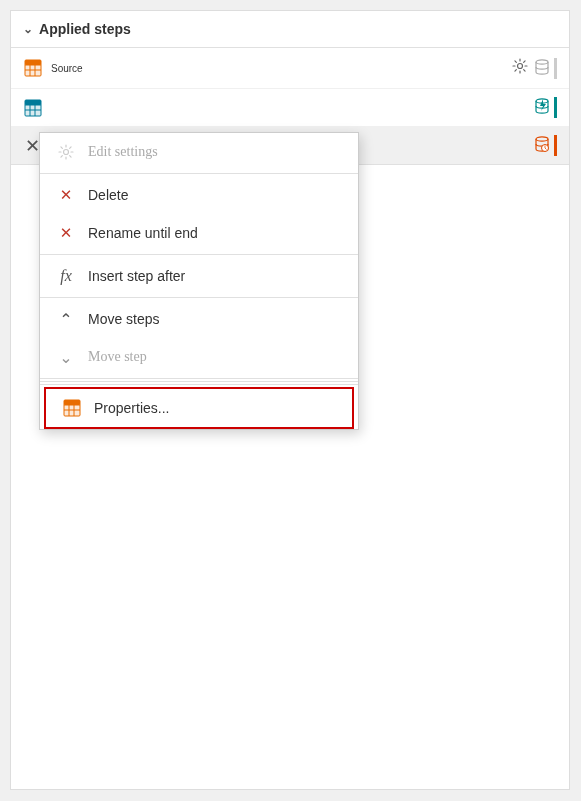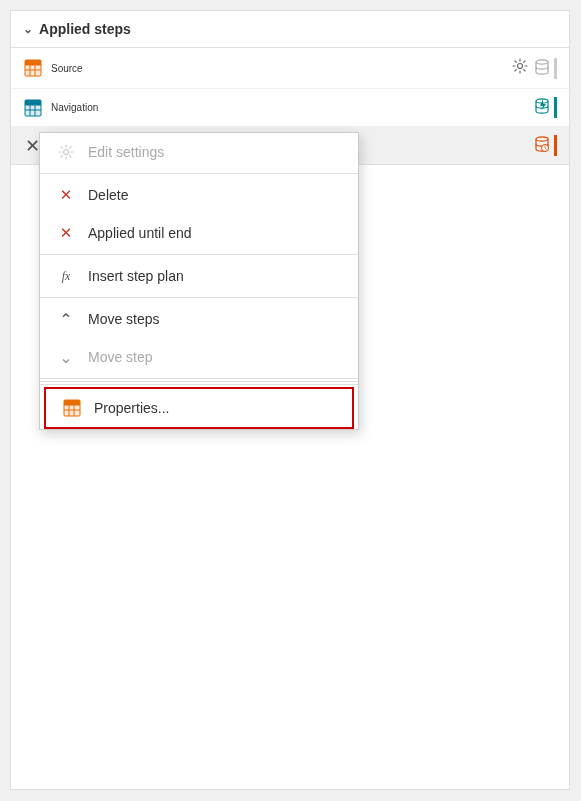--- a/index.html
+++ b/index.html
@@ -127,20 +127,21 @@
       padding: 9px 16px;
       gap: 12px;
       cursor: pointer;
       color: #333;
       font-size: 14px;
     }
 
     .ctx-item.disabled {
       color: #aaa;
       cursor: default;
+      font-family: Liberation Serif, serif;
     }
 
     .ctx-separator {
       height: 1px;
       background: #e0e0e0;
       margin: 2px 0;
     }
 
     .ctx-icon {
       width: 20px;
@@ -230,21 +231,20 @@
         <svg class="svg-icon" viewBox="0 0 18 18" fill="none" xmlns="http://www.w3.org/2000/svg">
           <rect x="1" y="1" width="16" height="16" rx="1" fill="#007A99" opacity="0.15"></rect>
           <rect x="1" y="1" width="16" height="5" rx="1" fill="#007A99"></rect>
           <line x1="1" y1="6" x2="17" y2="6" stroke="#007A99" stroke-width="1"></line>
           <line x1="1" y1="11" x2="17" y2="11" stroke="#007A99" stroke-width="1"></line>
           <line x1="6" y1="6" x2="6" y2="17" stroke="#007A99" stroke-width="1"></line>
           <line x1="11" y1="6" x2="11" y2="17" stroke="#007A99" stroke-width="1"></line>
           <rect x="1" y="1" width="16" height="16" rx="1" stroke="#007A99" stroke-width="1" fill="none"></rect>
         </svg>
       </span>
-      <span class="step-label">Navigation</span>
       <div class="step-actions">
         <span class="border-right-teal">
           <svg width="16" height="18" viewBox="0 0 16 18" fill="none">
             <ellipse cx="8" cy="4" rx="6" ry="2.2" stroke="#008B8B" stroke-width="1.2" fill="none"></ellipse>
             <path d="M2 4v10c0 1.2 2.7 2.2 6 2.2s6-1 6-2.2V4" stroke="#008B8B" stroke-width="1.2" fill="none"></path>
             <path d="M2 9c0 1.2 2.7 2.2 6 2.2s6-1 6-2.2" stroke="#008B8B" stroke-width="1.2" fill="none"></path>
 
             <path d="M9 2L6 9h3l-2 5 5-7H9z" fill="#008B8B"></path>
           </svg>
         </span>
@@ -294,28 +294,28 @@
       <div class="ctx-separator"></div>
 
 
       <div class="ctx-item">
         <span class="ctx-icon red">✕</span>
         <span class="ctx-label">Delete</span>
       </div>
 
       <div class="ctx-item">
         <span class="ctx-icon red">✕</span>
-        <span class="ctx-label">Applied until end</span>
+        <span class="ctx-label">Rename until end</span>
       </div>
 
       <div class="ctx-separator"></div>
 
       <div class="ctx-item">
-        <span class="ctx-icon" style="font-style:italic; font-family: serif; font-size:12px; color:#555;">fx</span>
-        <span class="ctx-label">Insert step plan</span>
+        <span class="ctx-icon" style="font-style:italic; font-family: serif; font-size:16px; color:#555;">fx</span>
+        <span class="ctx-label">Insert step after</span>
       </div>
 
       <div class="ctx-separator"></div>
 
       <div class="ctx-item">
         <span class="ctx-icon" style="color:#555; font-size:16px;">⌃</span>
         <span class="ctx-label">Move steps</span>
       </div>
 
       <div class="ctx-item disabled">

